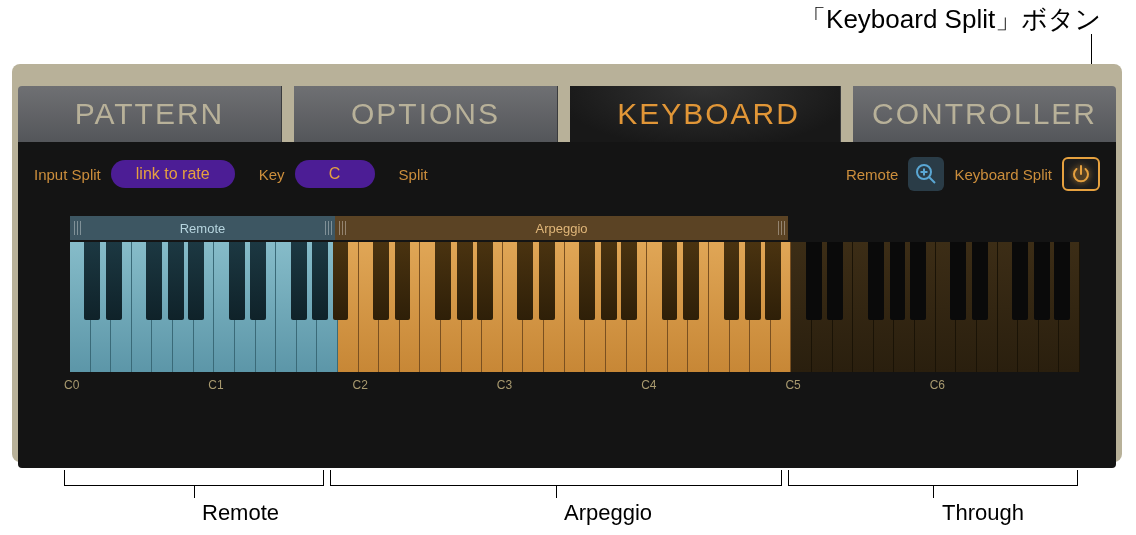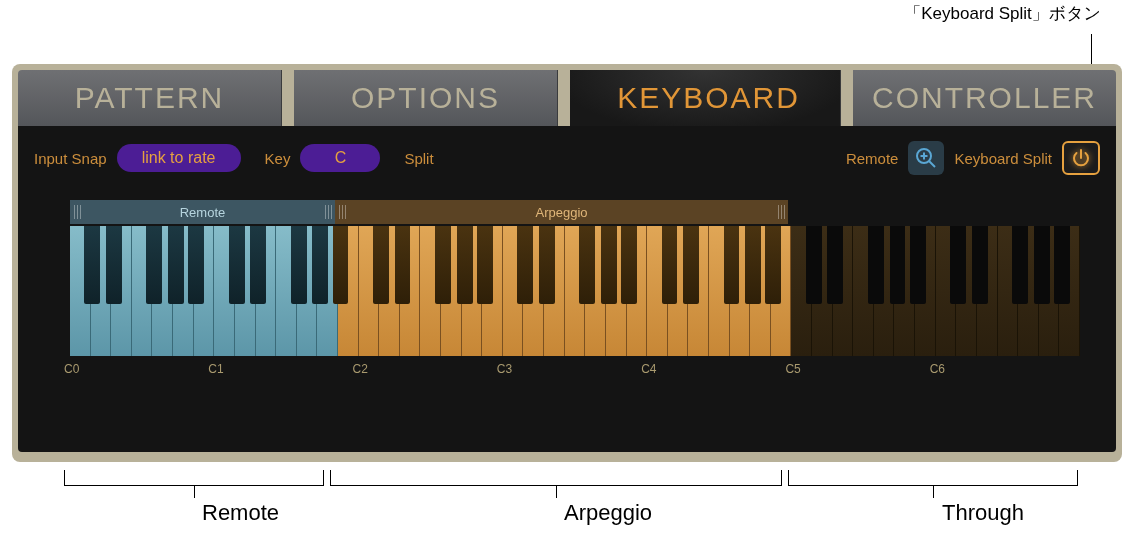--- a/index.html
+++ b/index.html
@@ -8,21 +8,21 @@
     height: 535px;
     background: #fff;
     font-family: "Helvetica Neue", Arial, sans-serif;
     position: relative;
     overflow: hidden;
   }
   .callout-top {
     position: absolute;
     top: 2px;
     right: 35px;
-    font-size: 17px;
+    font-size: 26px;
     color: #000;
     margin-left: 21px;
   }
   .callout-line-top {
     position: absolute;
     top: 34px;
     right: 44px;
     width: 1px;
     height: 140px;
     background: #000;
@@ -34,20 +34,21 @@
     width: 1110px;
     height: 398px;
     background: #b8b199;
     border-radius: 8px;
     padding: 6px;
   }
   .tabs {
     display: flex;
     height: 56px;
     gap: 12px;
+    margin-top: 16px;
   }
   .tab {
     flex: 1;
     display: flex;
     align-items: center;
     justify-content: center;
     font-size: 30px;
     letter-spacing: 2px;
     font-weight: 300;
     cursor: pointer;
@@ -228,21 +229,21 @@
 <div class="panel">
   <div class="tabs">
     <div class="tab">PATTERN</div>
     <div class="tab">OPTIONS</div>
     <div class="tab active">KEYBOARD</div>
     <div class="tab">CONTROLLER</div>
   </div>
 
   <div class="main-area">
     <div class="controls-row">
-      <span class="ctrl-label">Input Snap</span>
+      <span class="ctrl-label">Input Split</span>
       <div class="pill wide">link to rate</div>
       <span class="ctrl-label" style="margin-left:14px">Key</span>
       <div class="pill narrow">C</div>
       <span class="ctrl-label" style="margin-left:14px">Split</span>
       <div class="spacer"></div>
       <span class="ctrl-label">Remote</span>
       <div class="icon-btn">
         <svg width="22" height="22" viewBox="0 0 22 22">
           <circle cx="9" cy="9" r="7" fill="none" stroke="#5aa7d4" stroke-width="2"></circle>
           <line x1="14" y1="14" x2="20" y2="20" stroke="#5aa7d4" stroke-width="2"></line>

